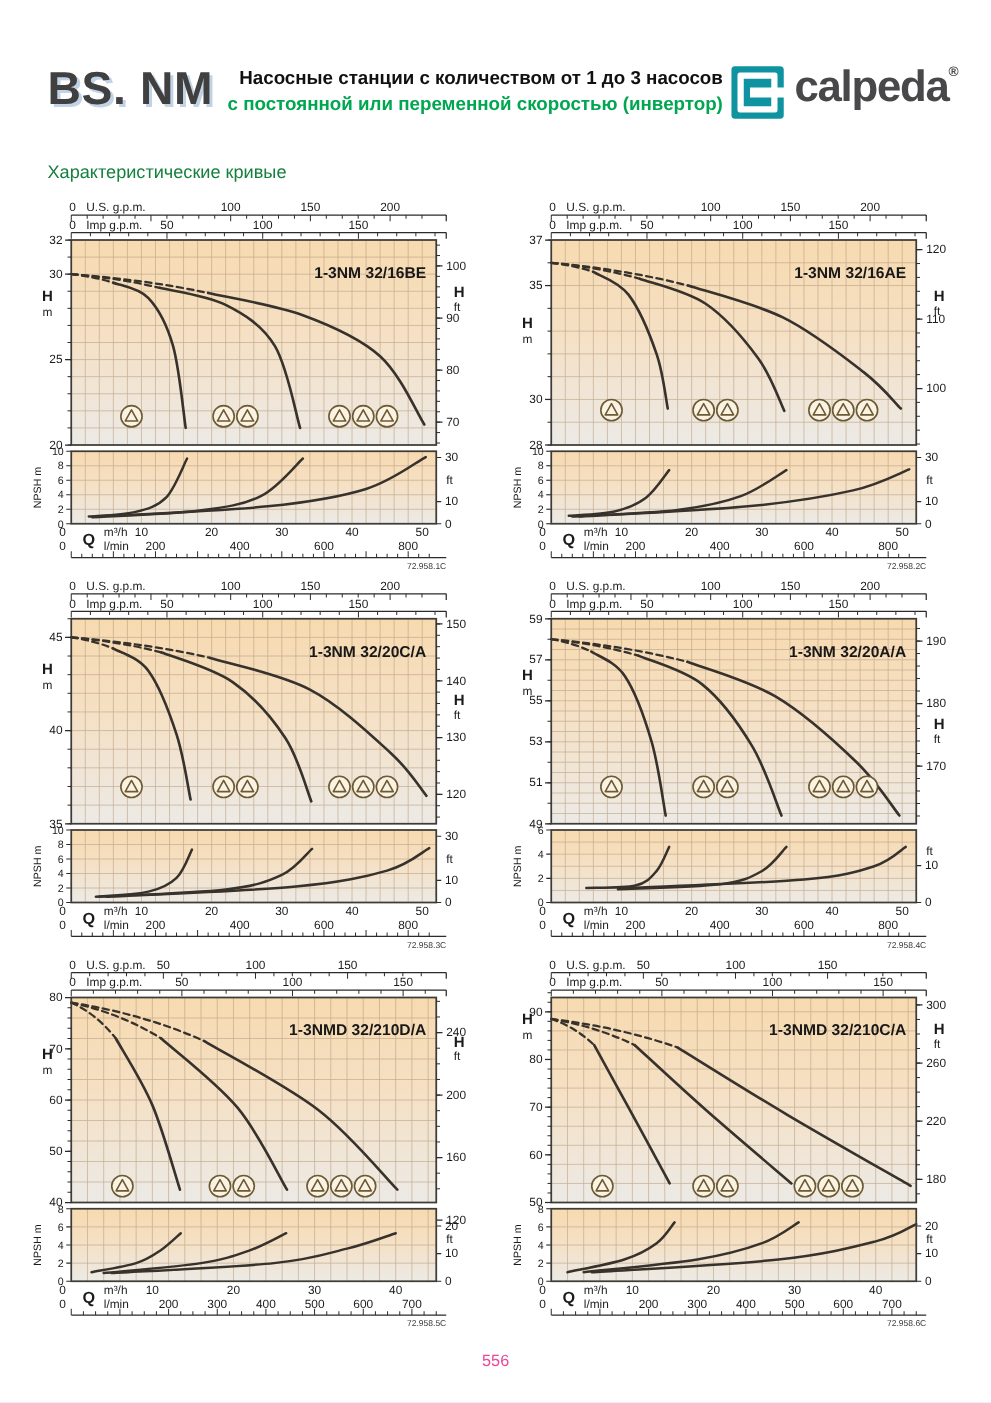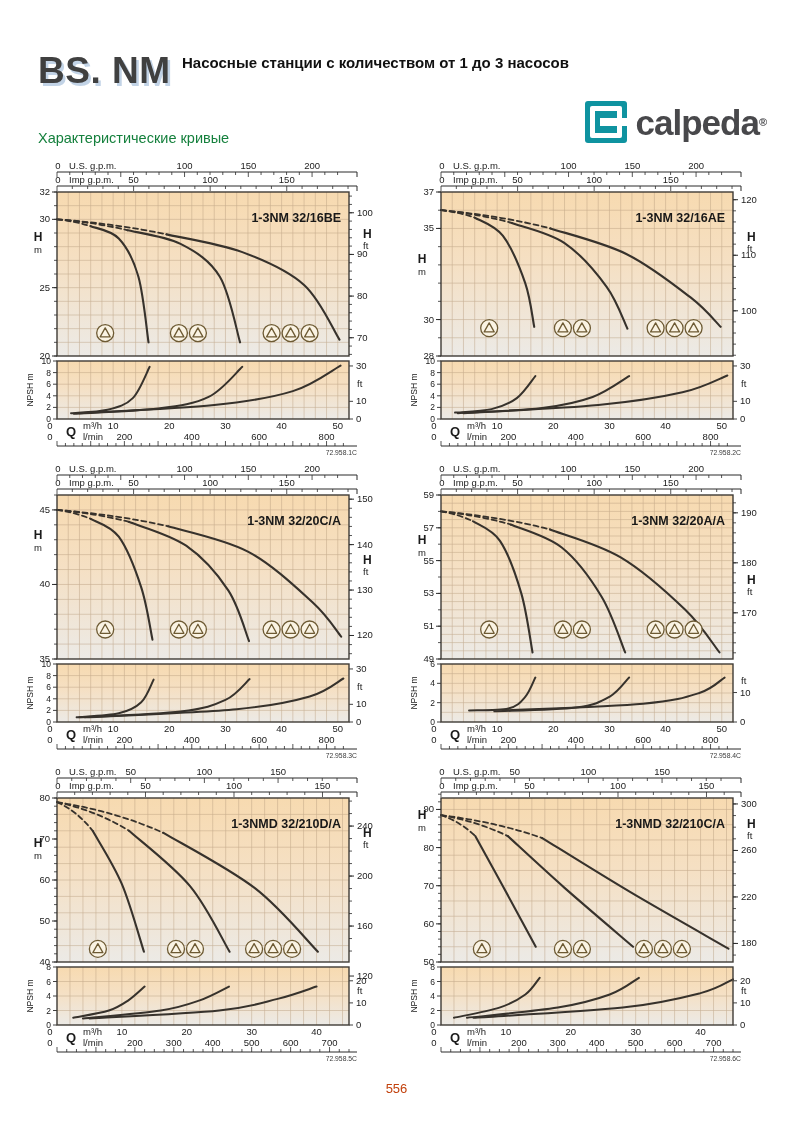--- a/index.html
+++ b/index.html
@@ -4,38 +4,39 @@
 <style>
   html,body{margin:0;padding:0;background:#e8e8e8;}
   .page{position:relative;width:793px;height:1122px;background:#ffffff;margin:0 auto;
         font-family:"Liberation Sans", sans-serif;overflow:hidden;}
   header{position:absolute;top:52px;left:38px;right:26px;display:flex;align-items:flex-start;}
   .brand{color:#404040;font-weight:bold;font-size:37px;line-height:1;letter-spacing:.5px;
          text-shadow:2.5px 2.5px 0 #c2d3e6;width:138px;flex:0 0 auto;}
   .titles{margin-left:6px;padding-top:2px;text-align:right;}
   .t1{font-size:15px;font-weight:bold;color:#111;}
   .t2{font-size:15px;font-weight:bold;color:#00A650;margin-top:4px;}
-  .logo{margin-left:auto;display:flex;align-items:center;padding-top:0px;margin-top:48px;}
+  .logo{margin-left:auto;display:flex;padding-top:0px;}
   .logoword{font-size:35px;font-weight:bold;color:#48484B;letter-spacing:-1px;margin-left:7px;line-height:1;}
   .logoreg{font-size:11px;color:#48484B;vertical-align:18px;font-weight:bold;}
   .section-title{position:absolute;top:130px;left:38px;font-size:14.5px;color:#15803d;}
   .charts{position:absolute;top:158px;left:13px;display:grid;
           grid-template-columns:384px 384px;grid-auto-rows:303px;}
   .chart-block{width:380px;height:302px;}
-  .pageno{position:absolute;bottom:26px;left:0;right:0;text-align:center;font-size:13px;color:#c2410c;}
+  .pageno{position:absolute;bottom:26px;left:0;right:0;text-align:center;font-size:13px;color:#ec4899;}
   svg text{font-family:"Liberation Sans", sans-serif;}
 </style>
 </head>
 <body>
 
 <div class="page">
   <header>
     <div class="brand">BS. NM</div>
     <div class="titles">
       <div class="t1">Насосные станции с количеством от 1 до 3 насосов</div>
+      <div class="t2">с постоянной или переменной скоростью (инвертор)</div>
     </div>
     <div class="logo">
       <svg width="44" height="44" viewBox="0 0 44 44">
         <rect x="0" y="1" width="42" height="42" rx="3" fill="#0F93A0"></rect>
         <rect x="5" y="6" width="32" height="32" rx="2" fill="#ffffff"></rect>
         <rect x="10" y="11" width="22" height="22" fill="#0F93A0"></rect>
         <rect x="15" y="18" width="29" height="8" fill="#ffffff"></rect>
       </svg>
       <span class="logoword">calpeda</span>
         <span class="logoreg">®</span>

